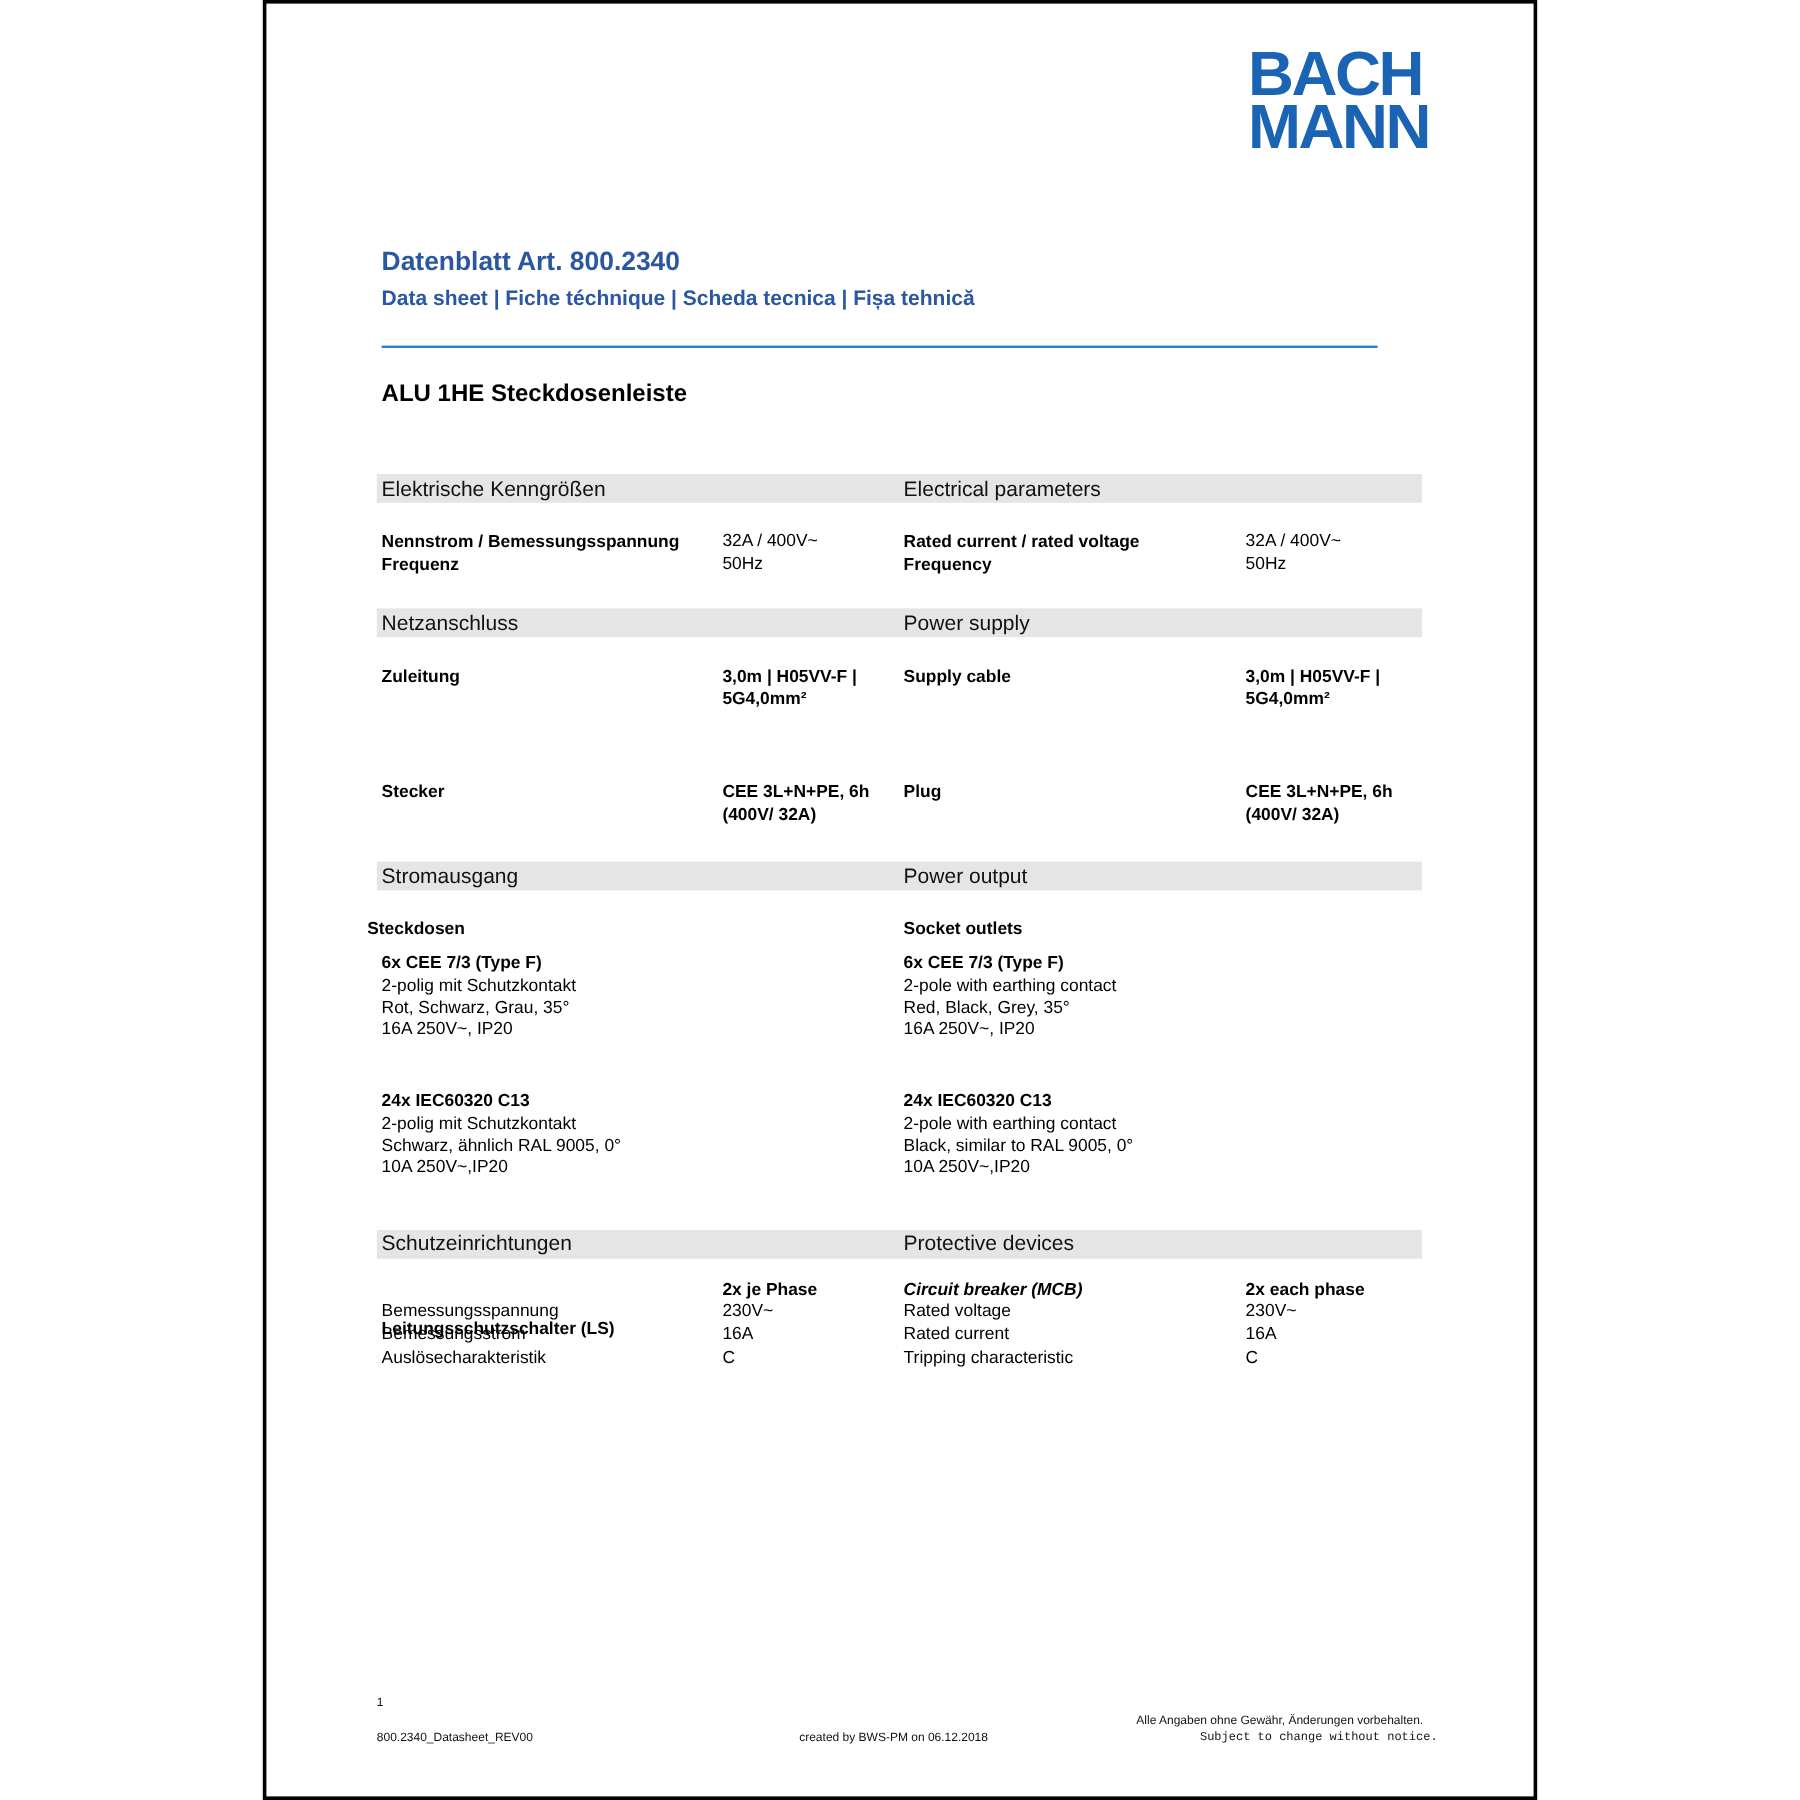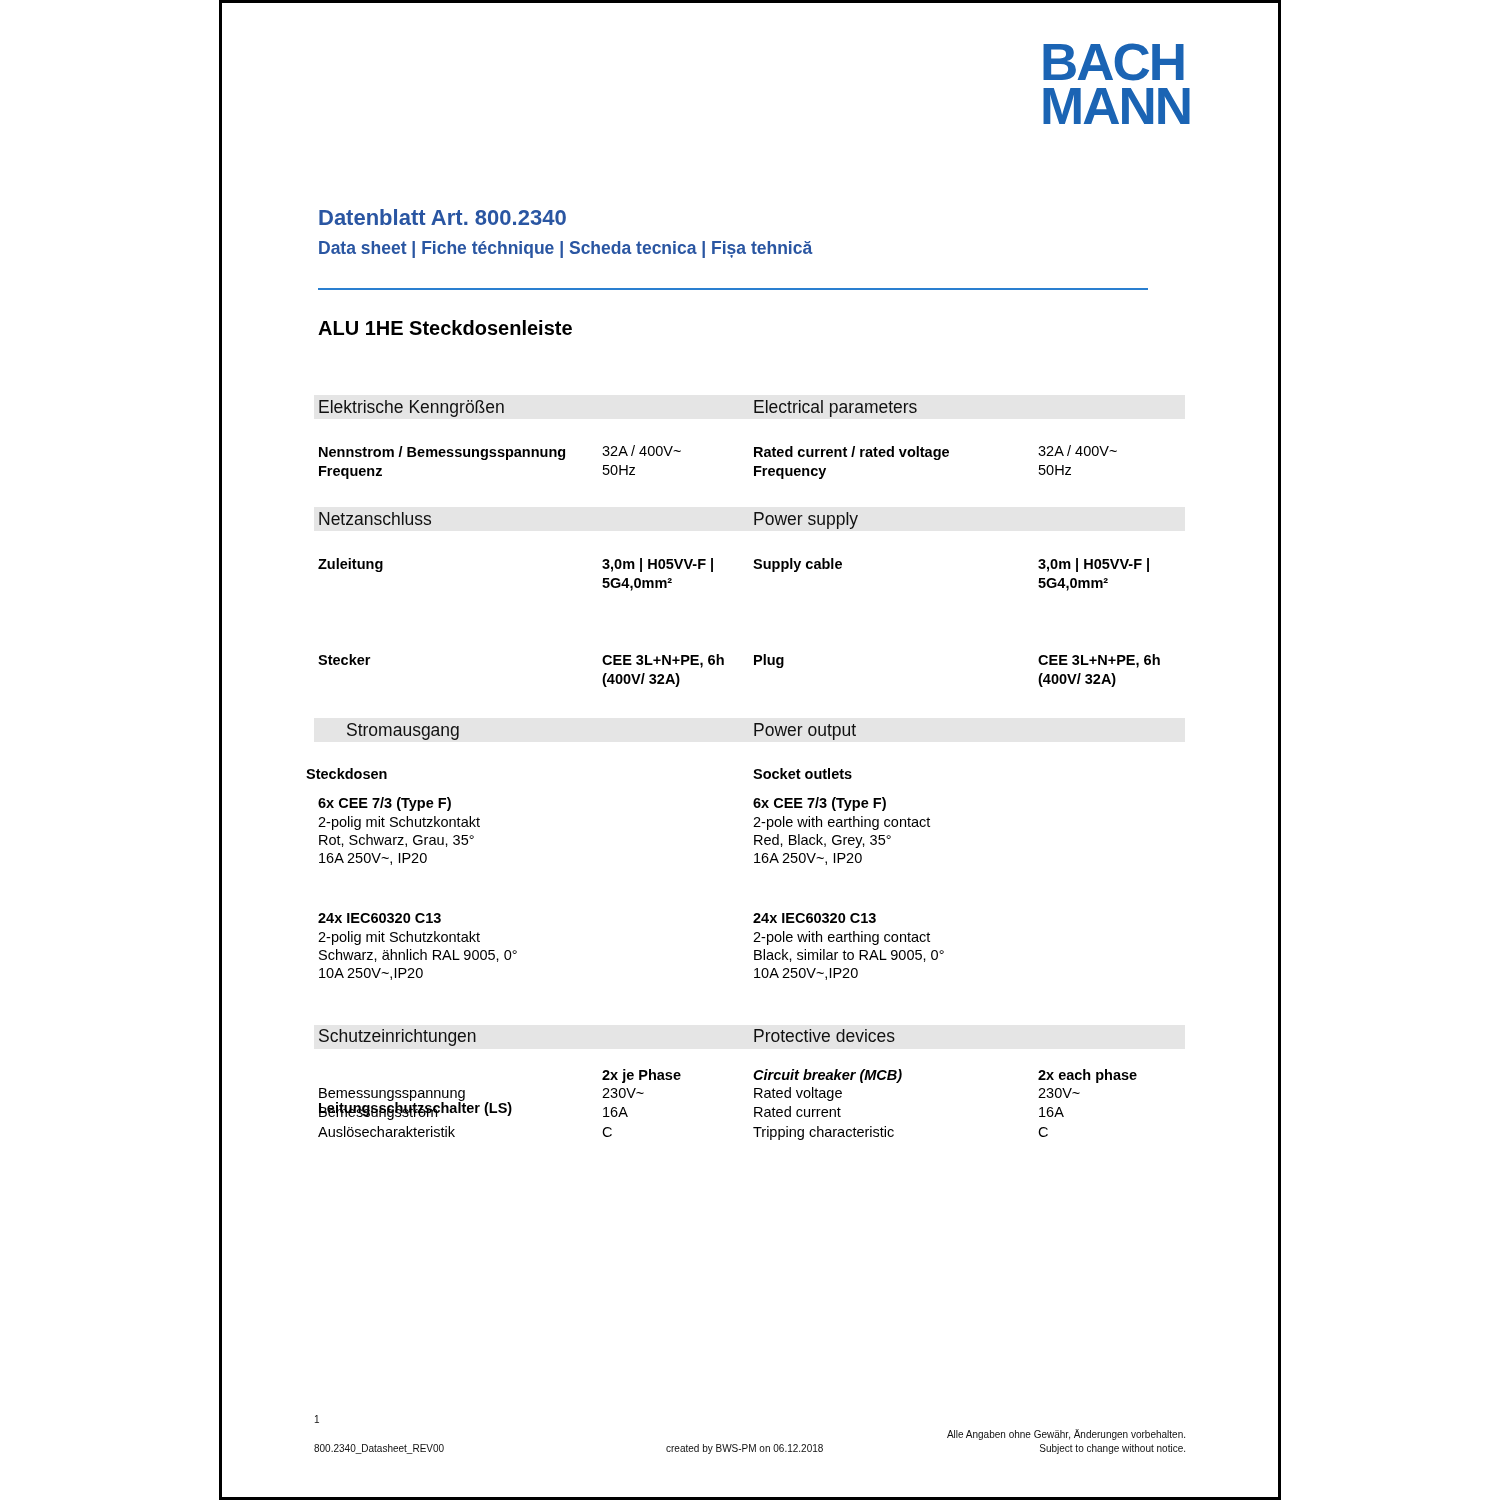--- a/index.html
+++ b/index.html
@@ -59,21 +59,21 @@
 <div class="t b" style="left:602px; top:670px;">(400V/ 32A)</div>
 
 <div class="t b" style="left:753px; top:555px;">Supply cable</div>
 <div class="t b" style="left:1038px; top:555px;">3,0m | H05VV-F |</div>
 <div class="t b" style="left:1038px; top:574px;">5G4,0mm²</div>
 <div class="t b" style="left:753px; top:651px;">Plug</div>
 <div class="t b" style="left:1038px; top:651px;">CEE 3L+N+PE, 6h</div>
 <div class="t b" style="left:1038px; top:670px;">(400V/ 32A)</div>
 
 <div class="sec-bar" style="top:718px;"></div>
-<div class="sec-h" style="left:318px; top:720px;margin-left:28px;">Stromausgang</div>
+<div class="sec-h" style="left:318px; top:720px;">Stromausgang</div>
 <div class="sec-h" style="left:753px; top:720px;">Power output</div>
 
 <div class="t b" style="left:306px; top:765px;">Steckdosen</div>
 <div class="t b" style="left:318px; top:794px;">6x CEE 7/3 (Type F)</div>
 <div class="t" style="left:318px; top:813px;">2-polig mit Schutzkontakt</div>
 <div class="t" style="left:318px; top:831px;">Rot, Schwarz, Grau, 35°</div>
 <div class="t" style="left:318px; top:849px;">16A 250V~, IP20</div>
 <div class="t b" style="left:318px; top:909px;">24x IEC60320 C13</div>
 <div class="t" style="left:318px; top:928px;">2-polig mit Schutzkontakt</div>
 <div class="t" style="left:318px; top:946px;">Schwarz, ähnlich RAL 9005, 0°</div>
@@ -108,13 +108,13 @@
 <div class="t" style="left:1038px; top:1084px;">230V~</div>
 <div class="t" style="left:753px; top:1103px;">Rated current</div>
 <div class="t" style="left:1038px; top:1103px;">16A</div>
 <div class="t" style="left:753px; top:1123px;">Tripping characteristic</div>
 <div class="t" style="left:1038px; top:1123px;">C</div>
 
 <div class="foot" style="left:314px; top:1414px;">1</div>
 <div class="foot" style="left:314px; top:1443px;">800.2340_Datasheet_REV00</div>
 <div class="foot" style="left:666px; top:1443px;">created by BWS-PM on 06.12.2018</div>
 <div class="foot foot-r" style="right:314px; top:1429px;">Alle Angaben ohne Gewähr, Änderungen vorbehalten.</div>
-<div class="foot foot-r" style="right:314px; top:1443px;">Subject to change without notice.</div>
+<div class="foot foot-r" style="right:302px; top:1443px;font-family:Liberation Mono, monospace;">Subject to change without notice.</div>
 
 </body></html>

